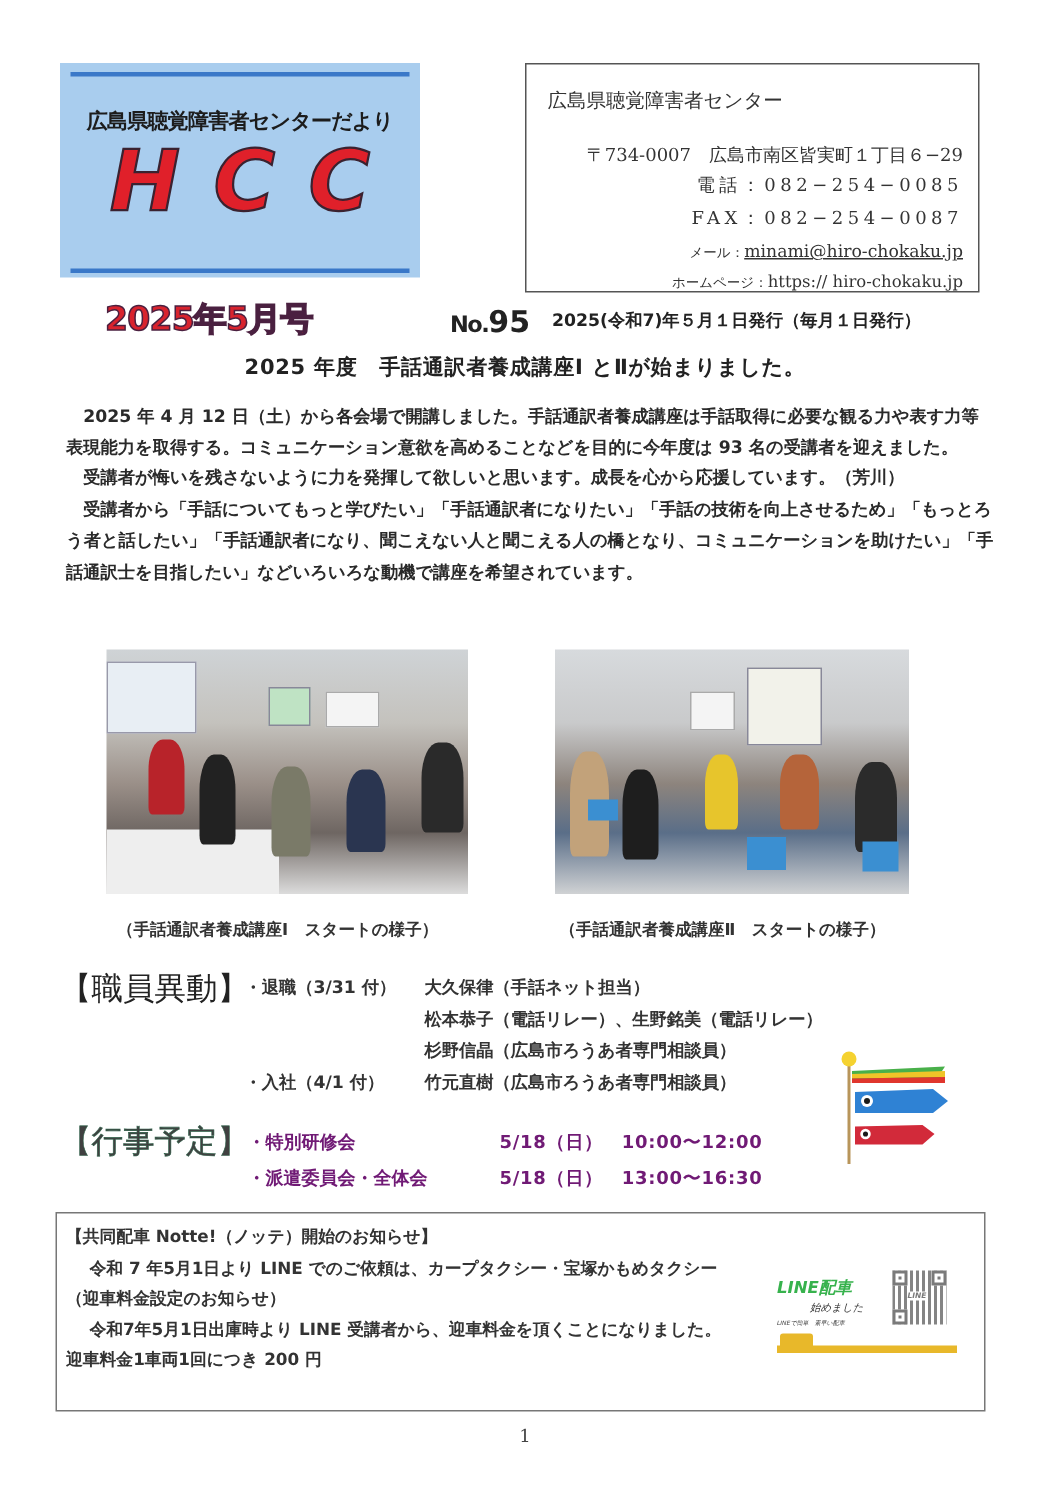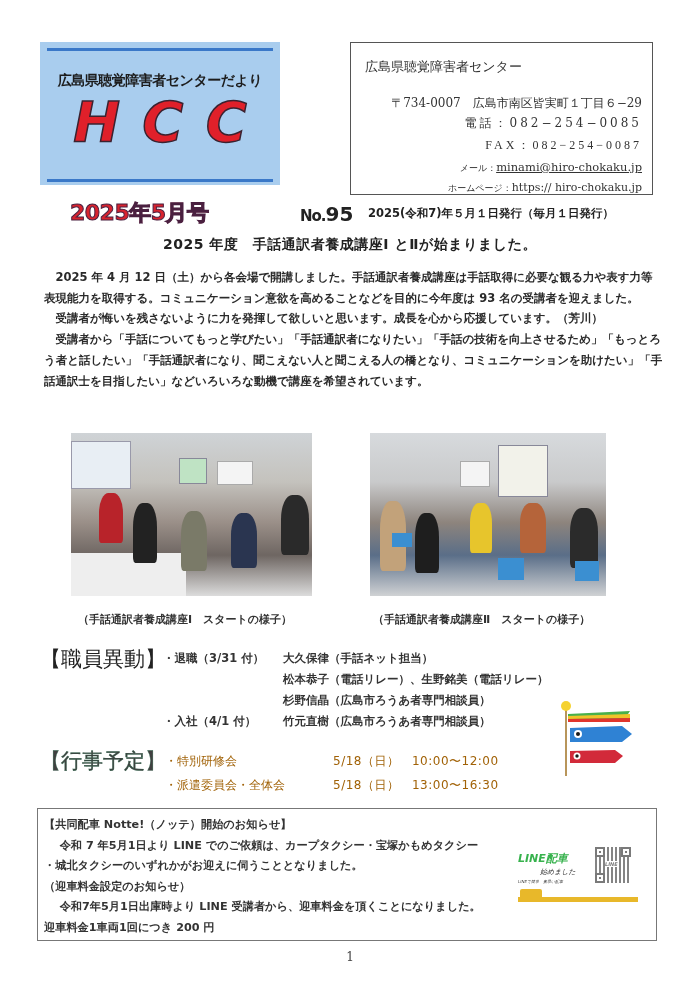--- a/index.html
+++ b/index.html
@@ -17,21 +17,21 @@
   .mast-en { position: absolute; left: 0; right: 0; top: 118px; display: flex; justify-content: space-around; padding: 0 10px; font-size: 13px; font-weight: bold; color: #2a2a3a; }
 
   .issue-month { position: absolute; left: 70px; top: 198px; font-size: 22px; font-weight: 900; color: #d8232e; -webkit-text-stroke: 1px #4a2040; letter-spacing: -0.5px; }
 
   
   .contact { position: absolute; left: 350px; top: 42px; width: 303px; height: 153px; border: 1.5px solid #555; padding: 10px 10px; font-family: "DejaVu Serif", serif; color: #333; }
   .contact .org { font-size: 13px; margin-top: 5px; margin-left: 4px; }
   .contact .line { position: absolute; right: 10px; font-size: 12px; }
   .contact .addr { top: 52px; }
   .contact .tel { top: 72px; letter-spacing: 3px; }
-  .contact .fax { top: 94px; letter-spacing: 3px; font-family: Liberation Serif, serif; }
+  .contact .fax { top: 94px; letter-spacing: 3px; }
   .contact .mail { top: 117px; font-size: 11.5px; }
   .contact .mail .lab, .contact .web .lab { font-size: 9px; }
   .contact .mail a { color: #333; text-decoration: underline; }
   .contact .web { top: 138px; font-size: 11px; }
 
   .issue-no { position: absolute; left: 300px; top: 202px; font-size: 20px; font-weight: 900; color: #222; }
   .issue-no .no-label { font-size: 15px; letter-spacing: -1px; }
   .issue-date { position: absolute; left: 368px; top: 206px; font-size: 11.5px; font-weight: bold; color: #222; }
 
   
@@ -56,21 +56,21 @@
   .caption2 { left: 373px; }
 
   
   .sec-title { position: absolute; font-size: 21px; font-weight: normal; }
   .staff-title { left: 40px; top: 645px; color: #222; }
   .staff-row { position: absolute; font-size: 11.5px; font-weight: bold; color: #333; }
   .staff-type { left: 163px; }
   .staff-name { left: 283px; }
 
   .events-title { left: 40px; top: 747px; color: #404040; -webkit-text-stroke: 0.4px #2d6048; }
-  .ev-row { position: absolute; font-size: 12px; font-weight: normal; color: #a16207; }
+  .ev-row { position: absolute; font-size: 12px; font-weight: bold; color: #701a75; }
   .ev-name { left: 165px; }
   .ev-date { left: 333px; letter-spacing: 0.5px; }
 
   
   .koinobori { position: absolute; left: 560px; top: 698px; width: 90px; height: 80px; }
 
   
   .notice { position: absolute; left: 37px; top: 808px; width: 620px; height: 133px; border: 1.5px solid #777; }
   .notice-text { position: absolute; left: 6px; top: 6px; font-size: 11.2px; font-weight: bold; color: #333; line-height: 20.6px; }
   .notice-text .indent { padding-left: 1.4em; }
@@ -176,21 +176,20 @@
     <circle cx="18" cy="36" r="2" fill="#1a1a1a"></circle>
   <polygon points="10,53 55,52 63,58 55,65 10,65" fill="#d22a3a"></polygon>
   <circle cx="17" cy="58" r="3.5" fill="#fff"></circle>
     <circle cx="17" cy="58" r="1.7" fill="#1a1a1a"></circle>
 </svg>
 
 <div class="notice">
   <div class="notice-text">
     <div>【共同配車 Notte!（ノッテ）開始のお知らせ】</div>
     <div class="indent">令和 7 年5月1日より LINE でのご依頼は、カープタクシー・宝塚かもめタクシー</div>
-    <div>・城北タクシーのいずれかがお迎えに伺うこととなりました。</div>
     <div>（迎車料金設定のお知らせ）</div>
     <div class="indent">令和7年5月1日出庫時より LINE 受講者から、迎車料金を頂くことになりました。</div>
     <div>迎車料金1車両1回につき 200 円</div>
   </div>
 </div>
 <div class="line-card">
   <div class="lc-title">LINE配車</div>
   <div class="lc-sub">始めました</div>
   <div class="lc-small">LINEで簡単　素早い配車</div>
   <div class="qr">

